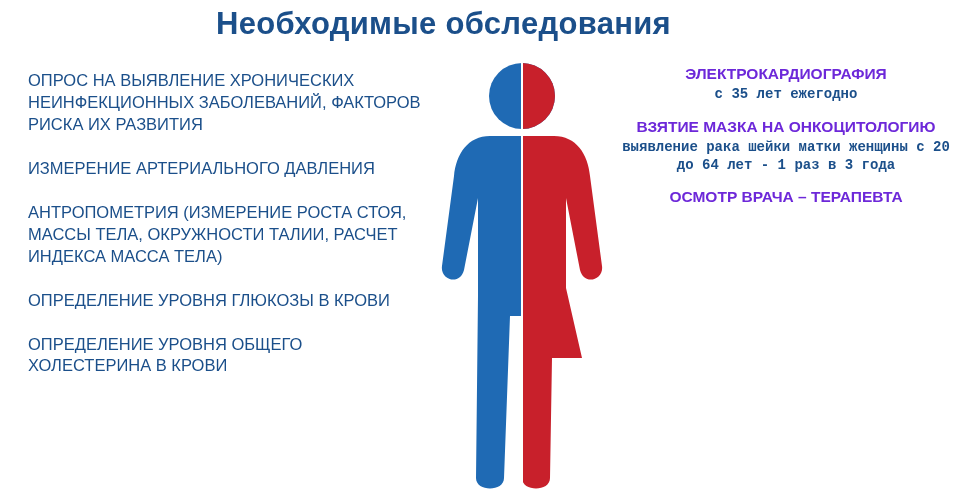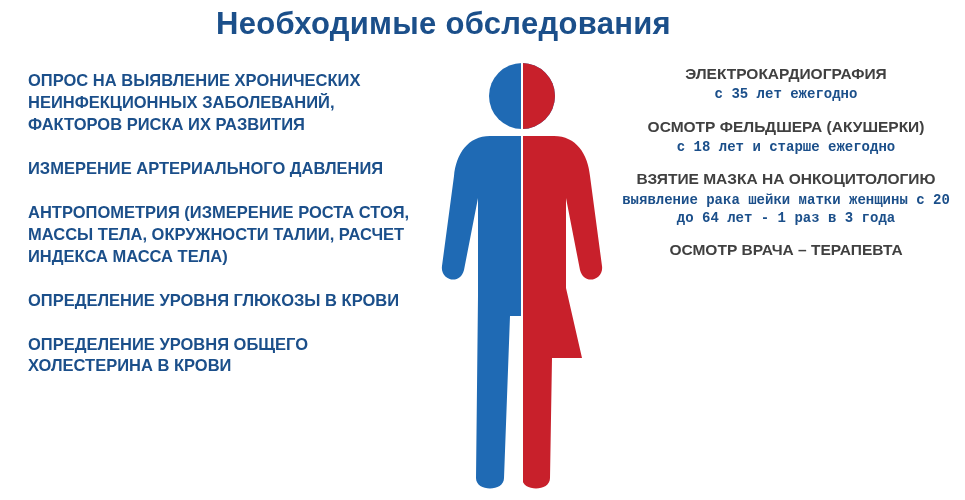--- a/index.html
+++ b/index.html
@@ -35,40 +35,40 @@
     position: absolute;
     top: 70px;
     left: 28px;
     width: 400px;
   }
   .col-left .item {
     margin-bottom: 22px;
   }
   .col-left .item-title {
     font-size: 16.5px;
-    font-weight: bold;
+    font-weight: normal;
     color: #1b4f8a;
     line-height: 1.33;
     text-transform: uppercase;
   }
   
   .col-right {
     position: absolute;
     top: 64px;
     right: 14px;
     width: 330px;
     text-align: center;
   }
   .col-right .item {
     margin-bottom: 13px;
   }
   .col-right .item-title {
     font-size: 15.5px;
     font-weight: bold;
-    color: #404040;
+    color: #6d28d9;
     line-height: 1.25;
     text-transform: uppercase;
   }
   .col-right .item-sub {
     font-size: 14px;
     font-weight: bold;
     color: #1b4f8a;
     line-height: 1.3;
     margin-top: 2px;
     font-family: Liberation Mono, monospace;
@@ -126,24 +126,20 @@
       <rect x="89" y="5" width="2" height="430" fill="#ffffff"></rect>
     </svg>
   </div>
 
   <div class="col-right">
     <div class="item">
       <div class="item-title">ЭЛЕКТРОКАРДИОГРАФИЯ</div>
       <div class="item-sub">с 35 лет ежегодно</div>
     </div>
     <div class="item">
-      <div class="item-title">ОСМОТР ФЕЛЬДШЕРА (АКУШЕРКИ)</div>
-      <div class="item-sub">с 18 лет и старше ежегодно</div>
-    </div>
-    <div class="item">
       <div class="item-title">ВЗЯТИЕ МАЗКА НА ОНКОЦИТОЛОГИЮ</div>
       <div class="item-sub">выявление рака шейки матки женщины с 20 до 64 лет - 1 раз в 3 года</div>
     </div>
     <div class="item">
       <div class="item-title">ОСМОТР ВРАЧА – ТЕРАПЕВТА</div>
       <div class="item-sub"></div>
     </div>
   </div>
 
 </div>

